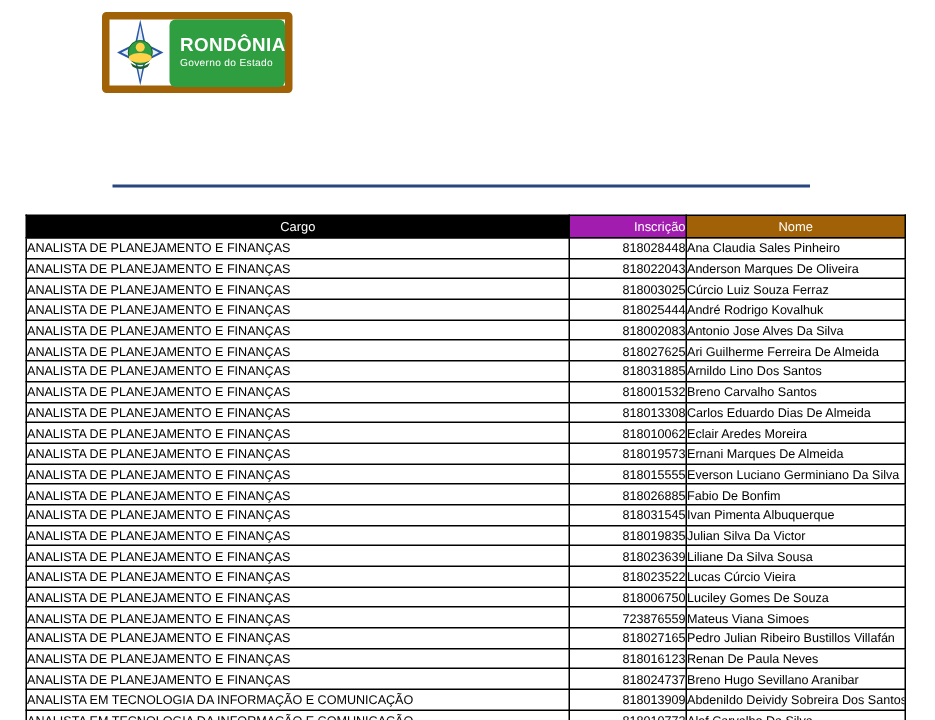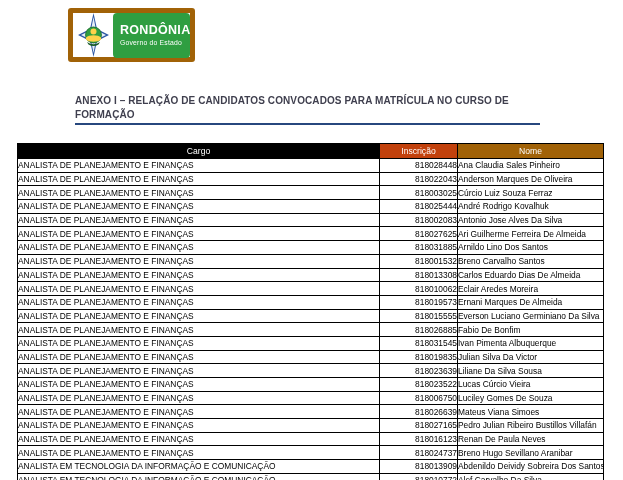--- a/index.html
+++ b/index.html
@@ -95,33 +95,32 @@
       <path d="M9,25.5 C12,22.5 21,22.5 24,25.5 L24,27.5 C21,30.5 12,30.5 9,27.5 Z" fill="#ffd24a"></path>
       <circle cx="16.5" cy="19.5" r="3" fill="#ffd24a"></circle>
       <path d="M10,30 q6.5,4.5 13,0 l-1.5,2.5 q-5,3 -10,0 z" fill="#1a5c2a"></path>
     </svg>
     <div class="green-badge" style="background: rgb(47, 158, 65);">
       <div class="name">RONDÔNIA</div>
       <div class="sub">Governo do Estado</div>
     </div>
   </div>
 
-  <div class="heading">ANEXO I – RELAÇÃO DE CANDIDATOS CONVOCADOS PARA MATRÍCULA NO CURSO DE FORMAÇÃO</div>
   <div class="heading-rule" style="background: rgb(39, 71, 126);"></div>
 
   <table class="roster">
     <colgroup>
       <col class="c-cargo">
         <col class="c-inscricao">
         <col class="c-nome">
     </colgroup>
     <thead>
       <tr>
         <th style="background: rgb(0, 0, 0); color: rgb(255, 255, 255);">Cargo</th>
-        <th style="background: #c2410c; color: rgb(255, 255, 255);">Inscrição</th>
+        <th style="background: #a21caf; color: rgb(255, 255, 255); text-align: right;">Inscrição</th>
         <th style="background: #a16207; color: rgb(255, 255, 255);">Nome</th>
       </tr>
     </thead>
     <tbody>
         <tr>
           <td class="col-cargo">ANALISTA DE PLANEJAMENTO E FINANÇAS</td>
           <td class="col-inscricao">818028448</td>
           <td class="col-nome">Ana Claudia Sales Pinheiro</td>
         </tr>
         <tr>
@@ -204,21 +203,21 @@
           <td class="col-inscricao">818023522</td>
           <td class="col-nome">Lucas Cúrcio Vieira</td>
         </tr>
         <tr>
           <td class="col-cargo">ANALISTA DE PLANEJAMENTO E FINANÇAS</td>
           <td class="col-inscricao">818006750</td>
           <td class="col-nome">Luciley Gomes De Souza</td>
         </tr>
         <tr>
           <td class="col-cargo">ANALISTA DE PLANEJAMENTO E FINANÇAS</td>
-          <td class="col-inscricao">818026639</td>
+          <td class="col-inscricao">723876559</td>
           <td class="col-nome">Mateus Viana Simoes</td>
         </tr>
         <tr>
           <td class="col-cargo">ANALISTA DE PLANEJAMENTO E FINANÇAS</td>
           <td class="col-inscricao">818027165</td>
           <td class="col-nome">Pedro Julian Ribeiro Bustillos Villafán</td>
         </tr>
         <tr>
           <td class="col-cargo">ANALISTA DE PLANEJAMENTO E FINANÇAS</td>
           <td class="col-inscricao">818016123</td>

